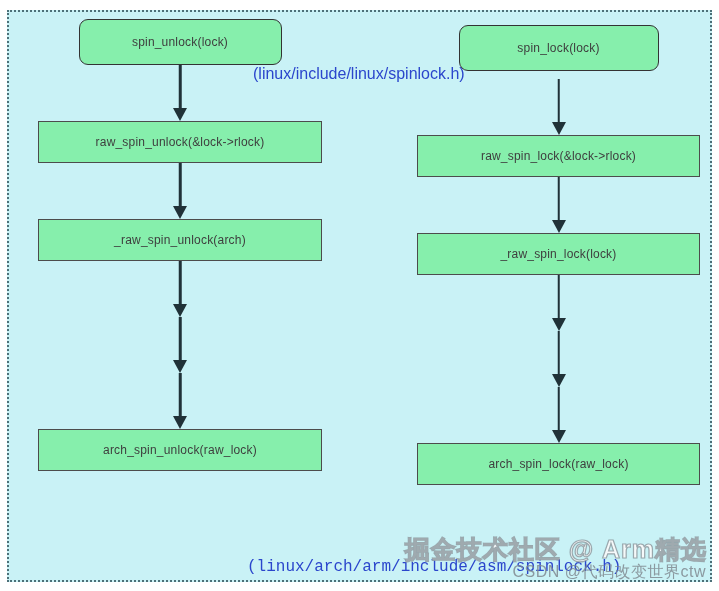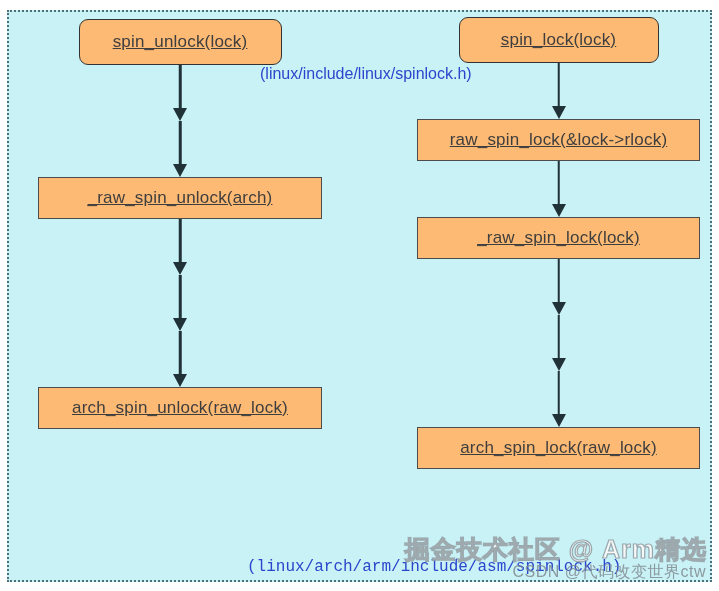--- a/index.html
+++ b/index.html
@@ -28,38 +28,37 @@
     position: absolute;
     display: flex;
     flex-direction: column;
   }
   .col-left  { left: 38px;  top: 19px; width: 284px; }
   .col-right { left: 417px; top: 17px; width: 283px; }
   .node {
     box-sizing: border-box;
     height: 42px;
     width: 100%;
-    background: #fdba74;
+    background: #86efac;
     border: 1.5px solid #4c4c4c;
     display: flex;
     align-items: center;
     justify-content: center;
-    font-size: 17px;
+    font-size: 12px;
     color: #3e3e3e;
     letter-spacing: 0.2px;
     white-space: nowrap;
-    text-decoration: underline;
   }
   .entry {
     height: 46px;
     border-radius: 9px;
     border-color: #333333;
   }
   .col-left  .entry { width: 203px; margin: 0 auto; }
-  .col-right .entry { width: 200px; margin: 0 auto; }
+  .col-right .entry { width: 200px; margin: 8px auto; }
   .arrow {
     position: relative;
     height: 56px;
     width: 100%;
   }
   .arrow::before {
     content: "";
     position: absolute;
     left: 50%;
     top: 0;
@@ -79,21 +78,21 @@
     border-left: 7px solid transparent;
     border-right: 7px solid transparent;
     border-top: 13px solid #203238;
   }
   .annotation {
     position: absolute;
     color: #2b46cc;
     font-size: 16px;
     white-space: nowrap;
   }
-  .ann-top    { left: 260px; top: 65px; }
+  .ann-top    { left: 253px; top: 65px; }
   .ann-bottom { left: 247px; top: 558px; font-family: Liberation Mono, monospace; }
   .wm-primary {
     position: absolute;
     right: 12px;
     top: 533px;
     font-size: 25px;
     font-weight: bold;
     color: rgba(255,255,255,0.88);
     -webkit-text-stroke: 1.2px rgba(138,150,156,0.8);
     text-shadow: 0 0 1px rgba(138,150,156,0.4);
@@ -113,20 +112,21 @@
   }
 </style>
 </head>
 <body>
 
 <div class="frame"></div>
 
 <div class="column col-left">
   <div class="node entry">spin_unlock(lock)</div>
   <div class="arrow"></div>
+  <div class="node">raw_spin_unlock(&amp;lock-&gt;rlock)</div>
   <div class="arrow"></div>
   <div class="node">_raw_spin_unlock(arch)</div>
   <div class="arrow"></div>
   <div class="arrow"></div>
   <div class="arrow"></div>
   <div class="node">arch_spin_unlock(raw_lock)</div>
 </div>
 
 <div class="column col-right">
   <div class="node entry">spin_lock(lock)</div>

